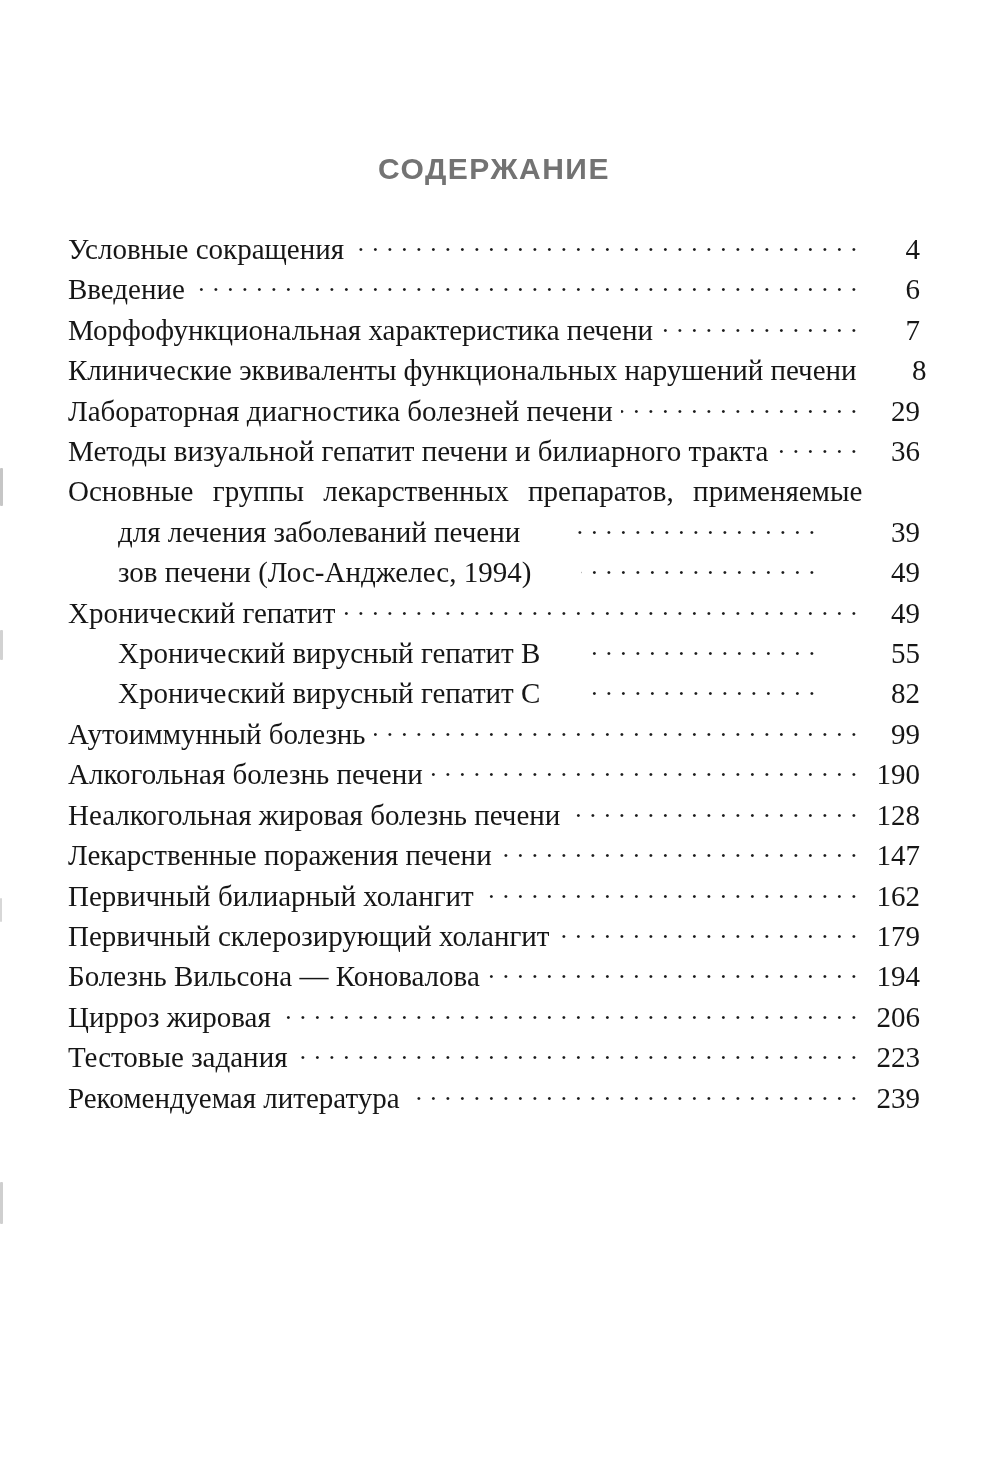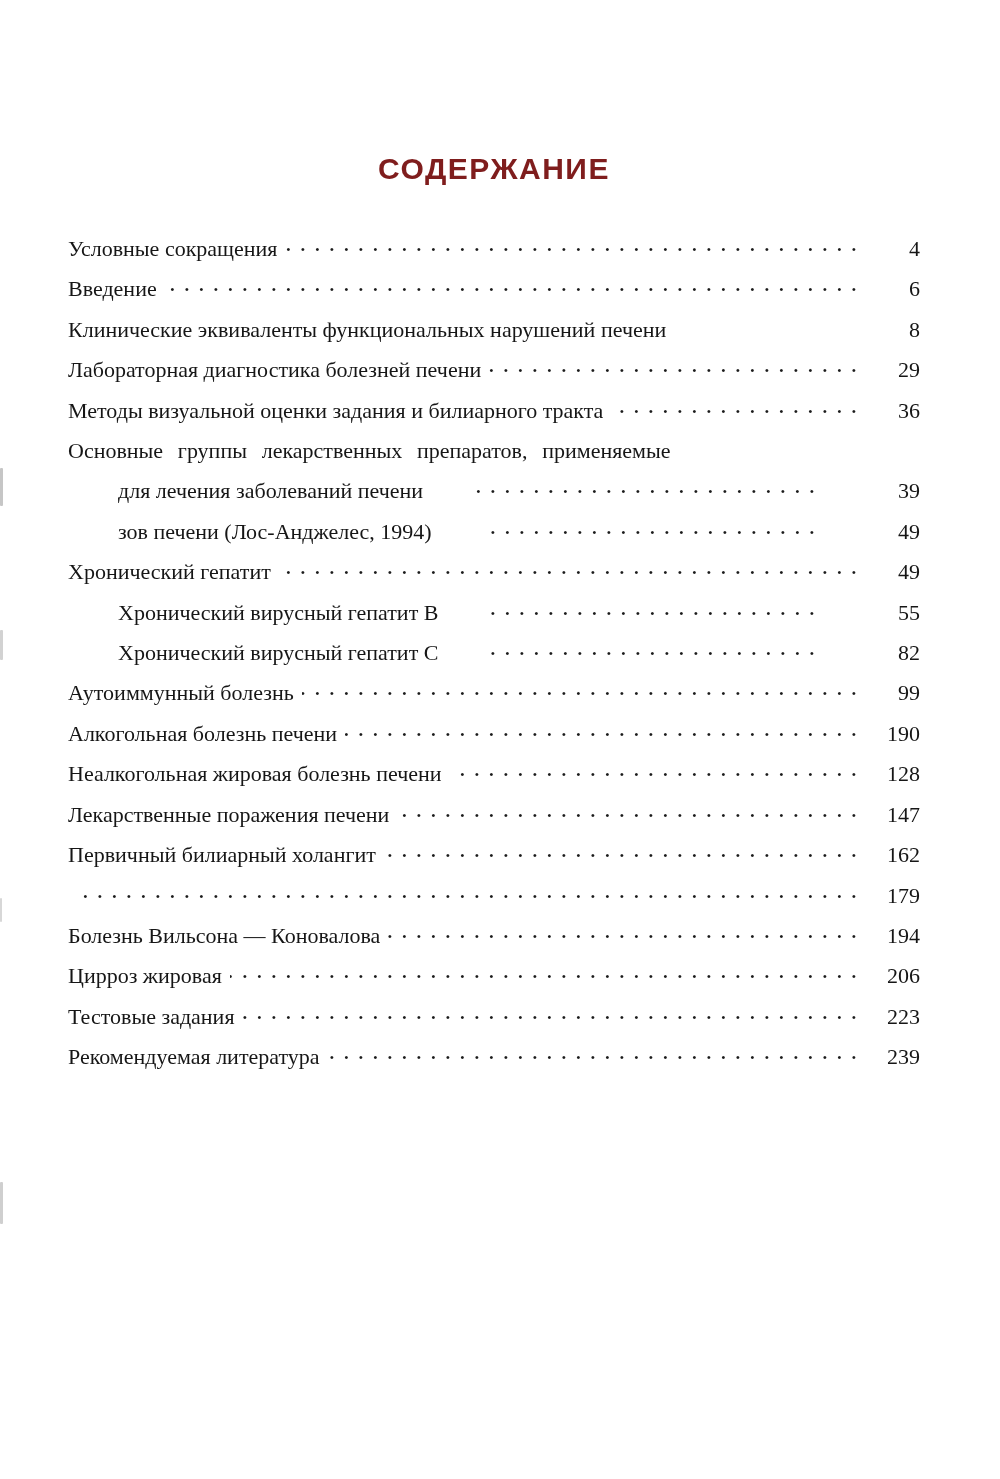--- a/index.html
+++ b/index.html
@@ -20,23 +20,23 @@
     width: 852px;
   }
   .toc-title {
     margin-top: 152px;
     margin-bottom: 43px;
     text-align: center;
     font-family: "Liberation Sans", "DejaVu Sans", sans-serif;
     font-weight: 700;
     font-size: 30px;
     letter-spacing: 1.5px;
-    color: #7f1d1d;
-  }
-  .toc-list { font-size: 22px; }
+    color: #737373;
+  }
+  .toc-list { font-size: 29px; }
   .toc-row {
     display: flex;
     align-items: baseline;
     line-height: 40.4px;
     white-space: nowrap;
   }
   .toc-row .label { flex: 0 1 auto; }
   .toc-row.indent1 { padding-left: 50px; gap: 42px; }
   .toc-row.spread .label { word-spacing: 0.42em; text-align: right; }
   .dots {
@@ -90,32 +90,37 @@
         <div class="toc-row">
           <span class="label">Условные сокращения</span>
           <span class="dots"></span>
           <span class="page-num">4</span>
         </div>
         <div class="toc-row">
           <span class="label">Введение</span>
           <span class="dots"></span>
           <span class="page-num">6</span>
         </div>
+        <div class="toc-row">
+          <span class="label">Морфофункциональная характеристика печени</span>
+          <span class="dots"></span>
+          <span class="page-num">7</span>
+        </div>
         <div class="toc-row nodots">
           <span class="label">Клинические эквиваленты функциональных нарушений печени</span>
           <span class="dots"></span>
           <span class="page-num">8</span>
         </div>
         <div class="toc-row">
           <span class="label">Лабораторная диагностика болезней печени</span>
           <span class="dots"></span>
           <span class="page-num">29</span>
         </div>
         <div class="toc-row">
-          <span class="label">Методы визуальной оценки задания и билиарного тракта</span>
+          <span class="label">Методы визуальной гепатит печени и билиарного тракта</span>
           <span class="dots"></span>
           <span class="page-num">36</span>
         </div>
         <div class="toc-row spread">
           <span class="label">Основные группы лекарственных препаратов, применяемые</span>
         </div>
         <div class="toc-row indent1">
           <span class="label">для лечения заболеваний печени</span>
           <span class="dots"></span>
           <span class="page-num">39</span>
@@ -159,20 +164,21 @@
           <span class="label">Лекарственные поражения печени</span>
           <span class="dots"></span>
           <span class="page-num">147</span>
         </div>
         <div class="toc-row">
           <span class="label">Первичный билиарный холангит</span>
           <span class="dots"></span>
           <span class="page-num">162</span>
         </div>
         <div class="toc-row">
+          <span class="label">Первичный склерозирующий холангит</span>
           <span class="dots"></span>
           <span class="page-num">179</span>
         </div>
         <div class="toc-row">
           <span class="label">Болезнь Вильсона — Коновалова</span>
           <span class="dots"></span>
           <span class="page-num">194</span>
         </div>
         <div class="toc-row">
           <span class="label">Цирроз жировая</span>

